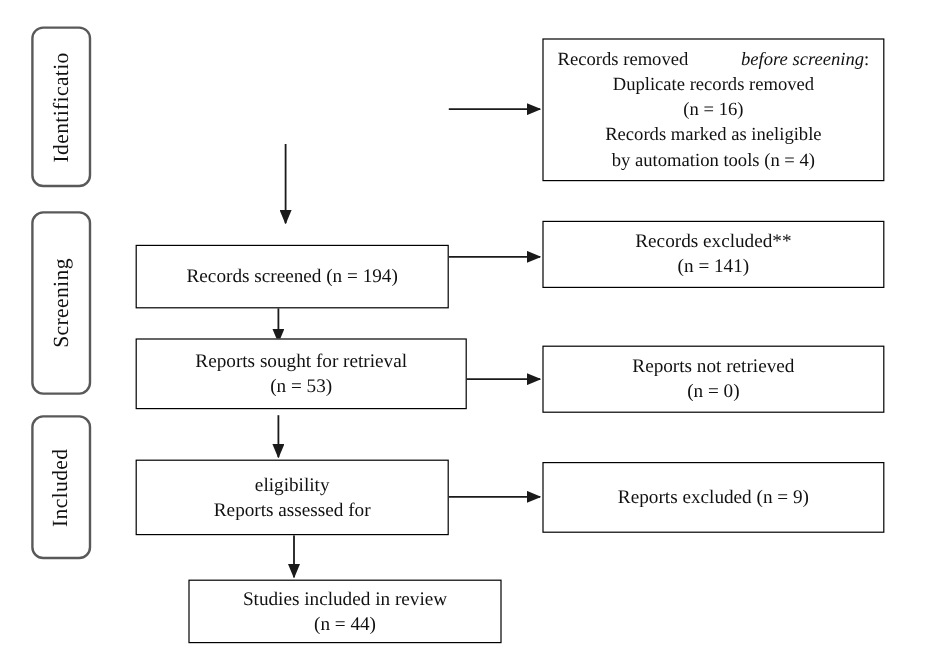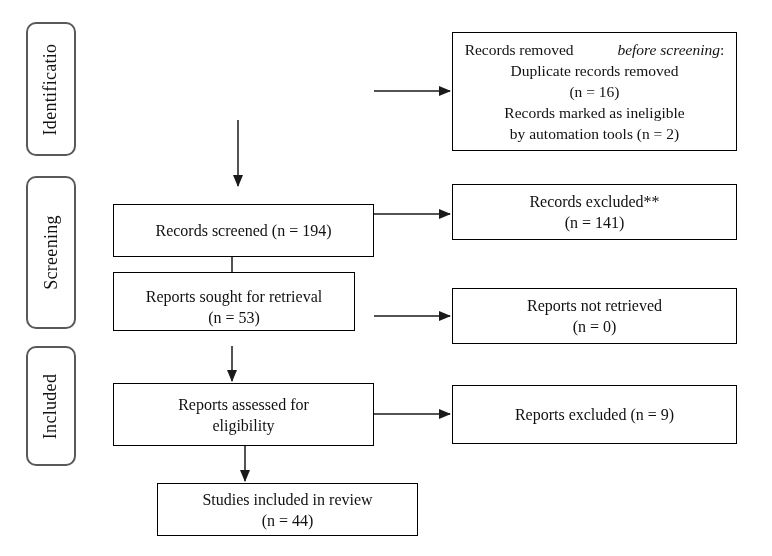--- a/index.html
+++ b/index.html
@@ -90,41 +90,41 @@
   </div>
   <div class="stage" style="left:26px; top:346px; width:50px; height:120px;">
     <span>Included</span>
   </div>
 
 
   <div class="box" style="left:113px; top:188px; width:261px; height:53px;margin-top:16px;">
     <div class="line">Records screened (n = 194)</div>
   </div>
 
-  <div class="box" style="left:113px; top:272px; width:242px; height:59px;justify-content:flex-end;">
+  <div class="box" style="left:113px; top:282px; width:276px; height:59px;">
     <div class="line">Reports sought for retrieval</div>
     <div class="line">(n = 53)</div>
   </div>
 
   <div class="box" style="left:113px; top:383px; width:261px; height:63px;">
+    <div class="line">eligibility</div>
     <div class="line">Reports assessed for</div>
-    <div class="line">eligibility</div>
   </div>
 
   <div class="box" style="left:113px; top:483px; width:261px; height:53px;margin-left:44px;">
     <div class="line">Studies included in review</div>
     <div class="line">(n = 44)</div>
   </div>
 
   <div class="box" style="left:452px; top:32px; width:285px; height:119px; line-height:21px; font-size:15.5px;">
     <div class="line"><span>Records removed </span><em>before screening</em><span>:</span></div>
     <div class="line">Duplicate records removed</div>
     <div class="line">(n = 16)</div>
     <div class="line">Records marked as ineligible</div>
-    <div class="line">by automation tools (n = 2)</div>
+    <div class="line">by automation tools (n = 4)</div>
   </div>
 
   <div class="box" style="left:452px; top:184px; width:285px; height:56px;">
     <div class="line">Records excluded**</div>
     <div class="line">(n = 141)</div>
   </div>
 
   <div class="box" style="left:452px; top:288px; width:285px; height:56px;">
     <div class="line">Reports not retrieved</div>
     <div class="line">(n = 0)</div>

